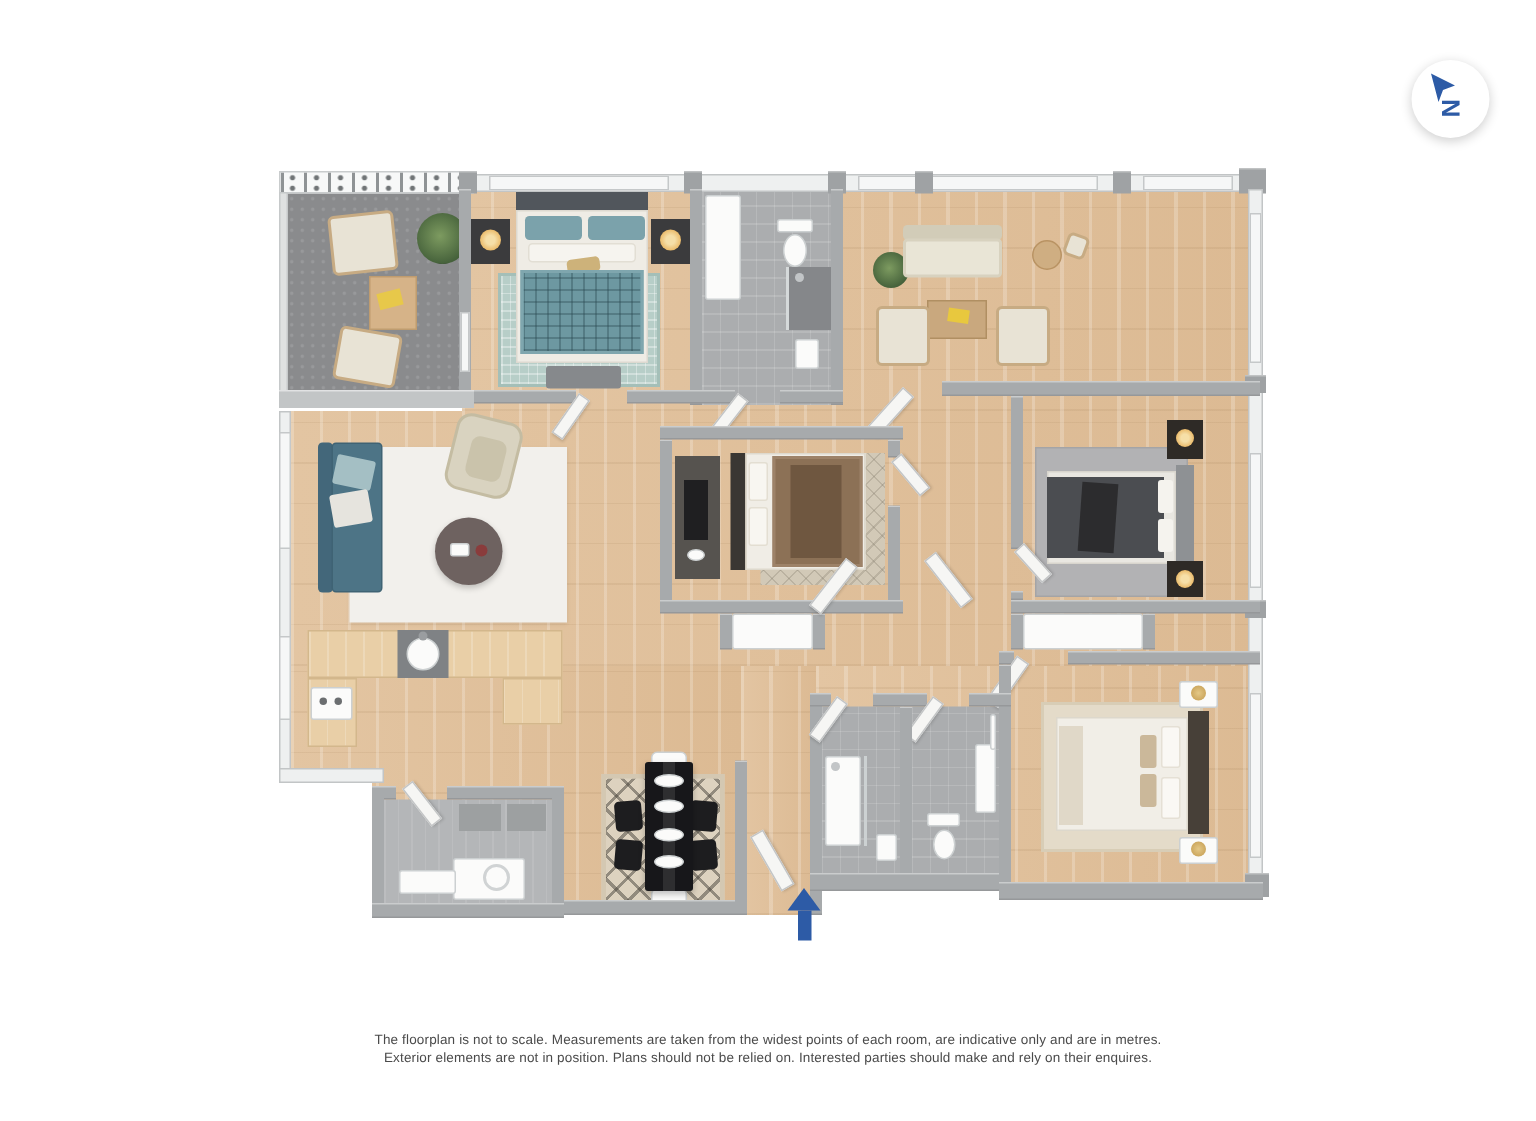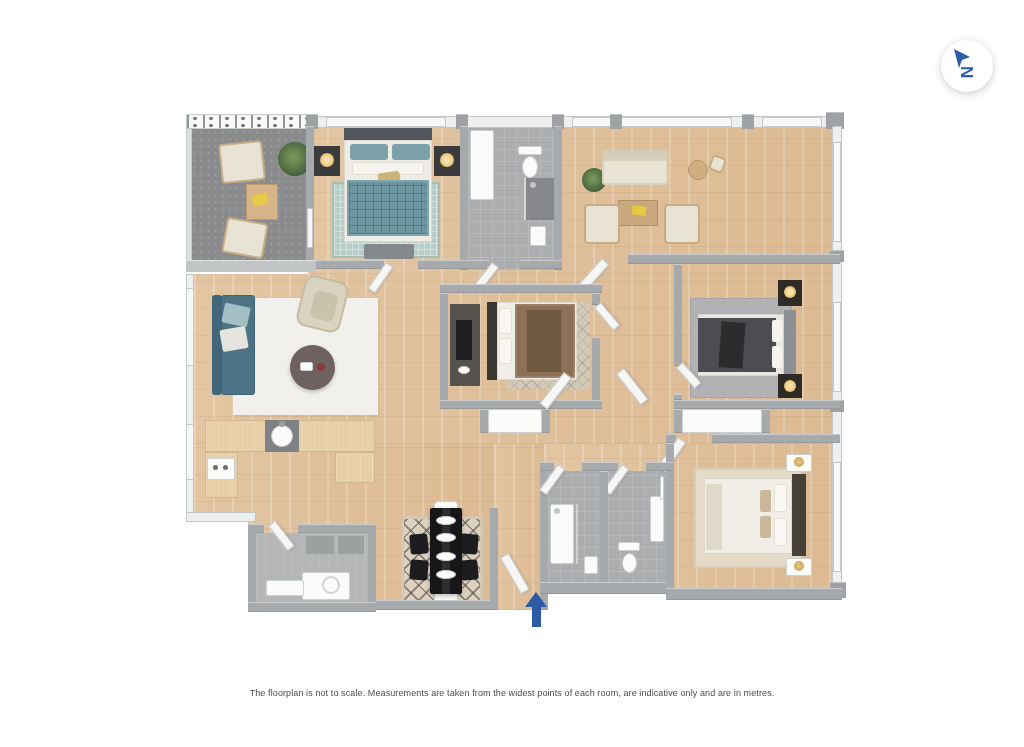--- a/index.html
+++ b/index.html
@@ -309,15 +309,16 @@
 
     <div class="abs" style="left:339px;top:480px;width:24px;height:38px;">
       <div class="arrowhead"></div>
       <div class="arrowstem"></div>
     </div>
 
   </div>
 
   <div class="abs disclaimer" style="left:0px;top:688px;">
     <div>The floorplan is not to scale. Measurements are taken from the widest points of each room, are indicative only and are in metres.</div>
+    <div>Exterior elements are not in position. Plans should not be relied on. Interested parties should make and rely on their enquires.</div>
   </div>
 
 </div>
 
 </body></html>

